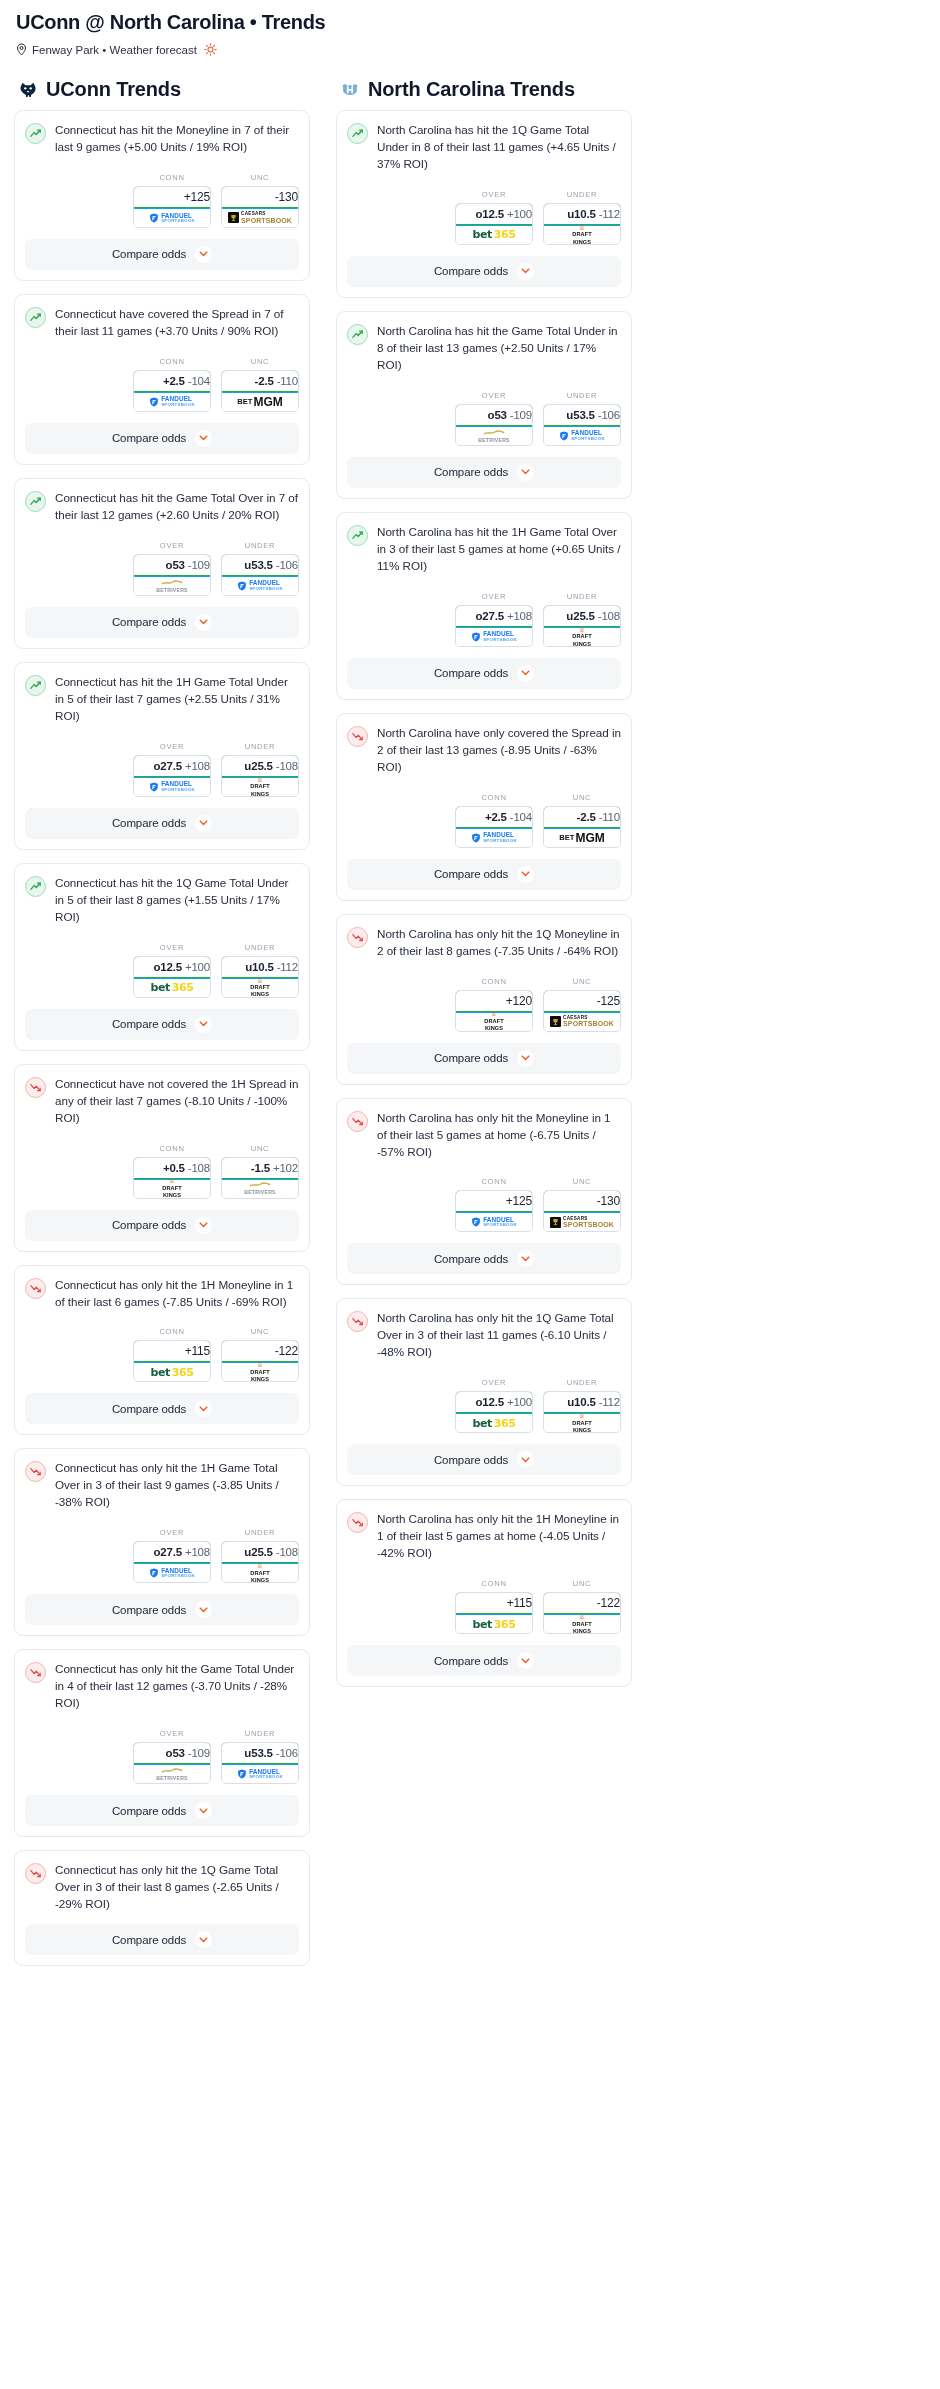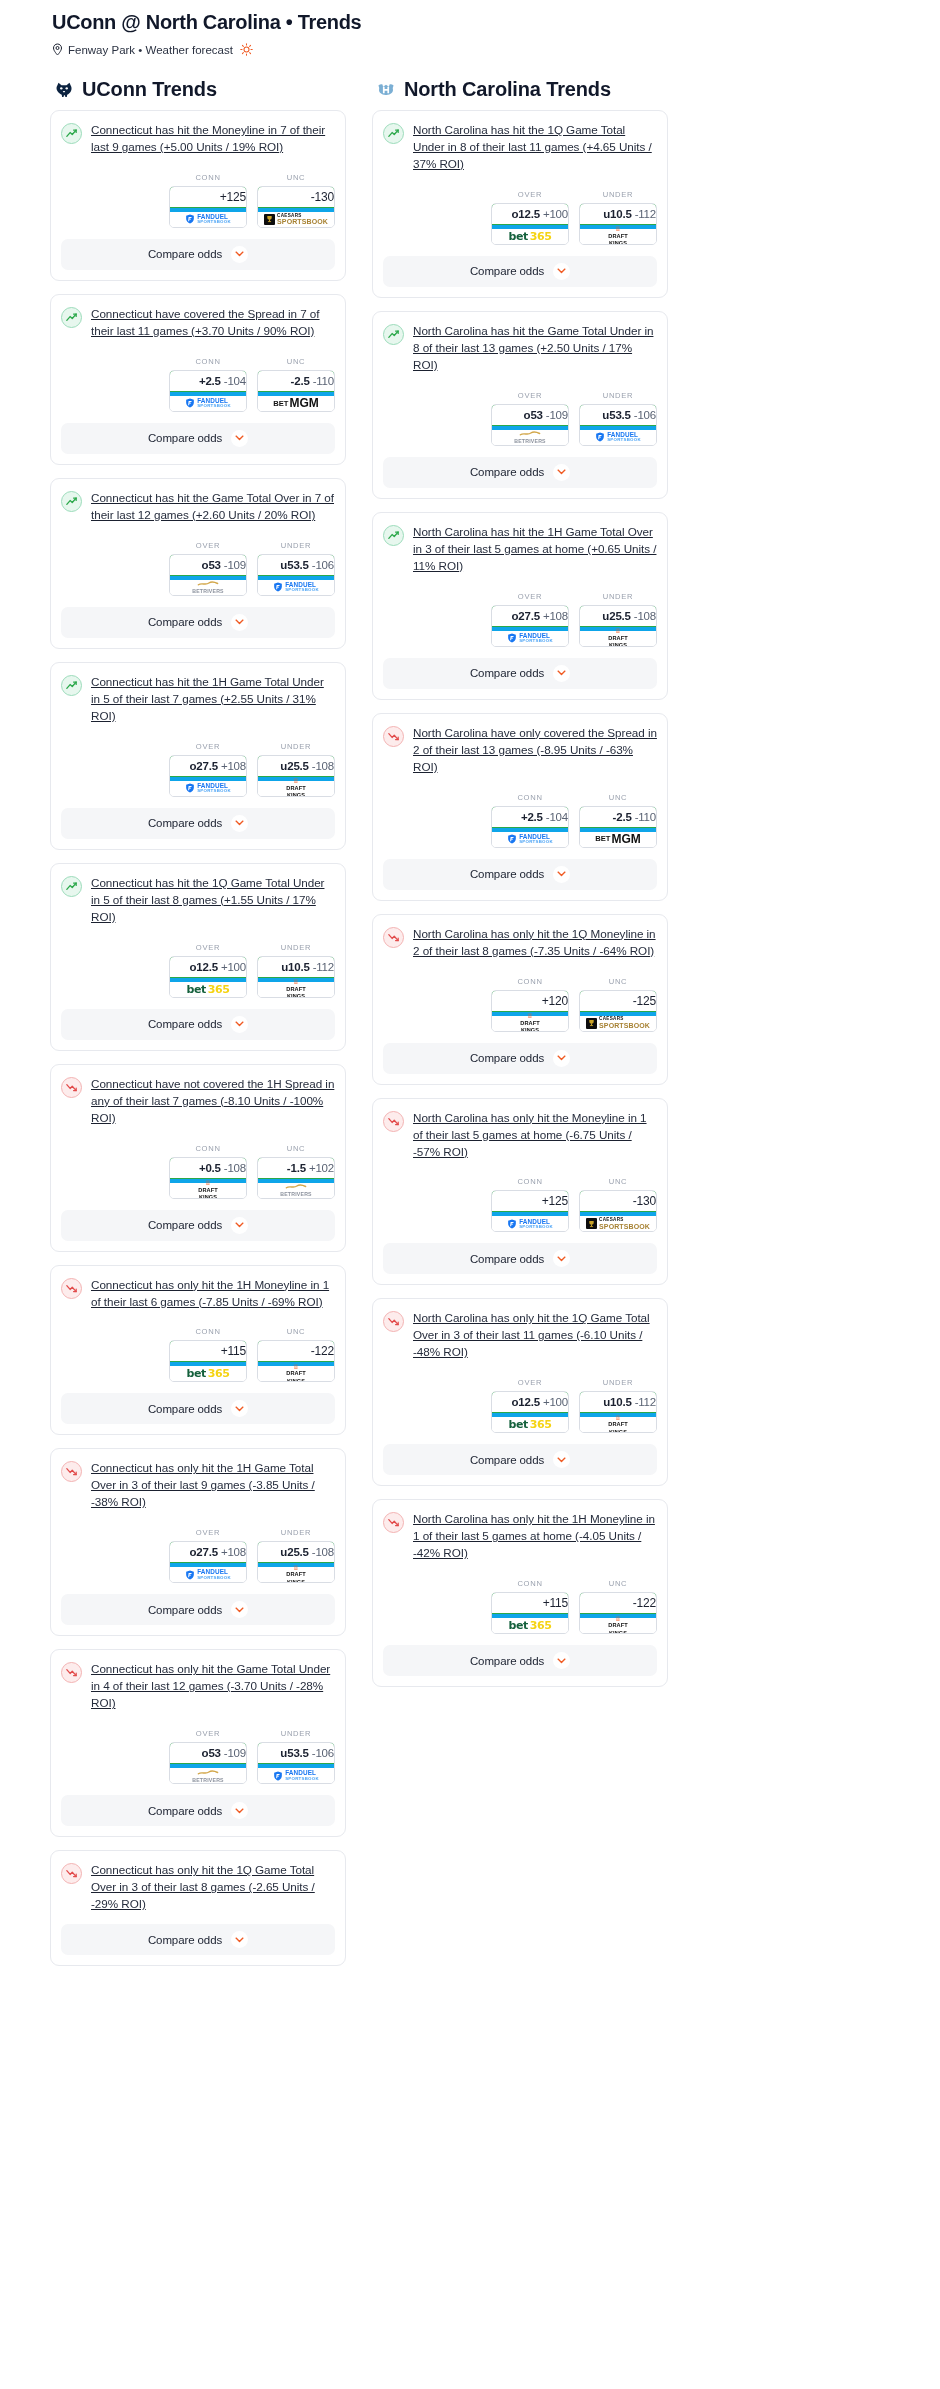--- a/index.html
+++ b/index.html
@@ -3,21 +3,21 @@
 <meta charset="utf-8">
 <style>
   * { box-sizing: border-box; margin: 0; padding: 0; }
   html, body {
     width: 940px;
     background: #ffffff;
     font-family: "Liberation Sans", sans-serif;
     color: #1b2130;
     -webkit-font-smoothing: antialiased;
   }
-  .page { width: 863px; padding: 10px 14px 8px 14px; margin-left: 36px; }
+  .page { width: 863px; padding: 10px 14px 8px 14px; }
 
   
   .page-title {
     font-size: 20px;
     font-weight: 700;
     letter-spacing: -0.3px;
     color: #11182a;
     line-height: 1.2;
     margin: 0 0 9px 2px;
   }
@@ -51,21 +51,21 @@
   }
 
   
   .card {
     background: #ffffff;
     border: 1px solid #e7e9ee;
     border-radius: 9px;
     padding: 11px 10px 10px 10px;
     margin-bottom: 13px;
   }
-  .trend-row { display: flex; gap: 9px; align-items: flex-start; text-decoration: underline; }
+  .trend-row { display: flex; gap: 9px; align-items: flex-start; }
   .trend-ico {
     flex: 0 0 21px;
     width: 21px; height: 21px;
     border-radius: 50%;
     display: flex; align-items: center; justify-content: center;
     margin-top: 1px;
   }
   .trend-ico.up { background: #e7f7ee; border: 1px solid #9cdcbb; }
   .trend-ico.down { background: #fdecec; border: 1px solid #f3b3b3; }
   .trend-text {
@@ -111,21 +111,21 @@
   }
   .odds-line { font-size: 11.5px; font-weight: 700; color: #1b2130; letter-spacing: -0.2px; }
   .odds-price { font-size: 11.5px; font-weight: 400; color: #5a6374; letter-spacing: -0.2px; }
   .odds-line.solo { font-weight: 400; color: #1b2130; font-size: 12px; }
   .odds-book {
     height: 19px;
     display: flex;
     align-items: center;
     justify-content: center;
     background: #fff;
-    border-top: 4px solid #0ea5e9;
+    border-top: 1px solid #0ea5e9;
   }
 
   
   .bk { display: flex; align-items: center; justify-content: center; gap: 2px; line-height: 1; }
   .bk-fd .shield { width: 10px; height: 10px; }
   .bk-fd .txt { display: flex; flex-direction: column; align-items: flex-start; }
   .bk-fd .t1 { font-size: 6.4px; font-weight: 700; color: #1877f2; letter-spacing: 0.1px; }
   .bk-fd .t2 { font-size: 4.4px; font-weight: 700; color: #4ba3f5; letter-spacing: 0.25px; }
   .bk-cz .cup { width: 11px; height: 11px; background: #0d0d0d; border-radius: 1px; display:flex; align-items:center; justify-content:center; }
   .bk-cz .txt { display: flex; flex-direction: column; align-items: flex-start; }

